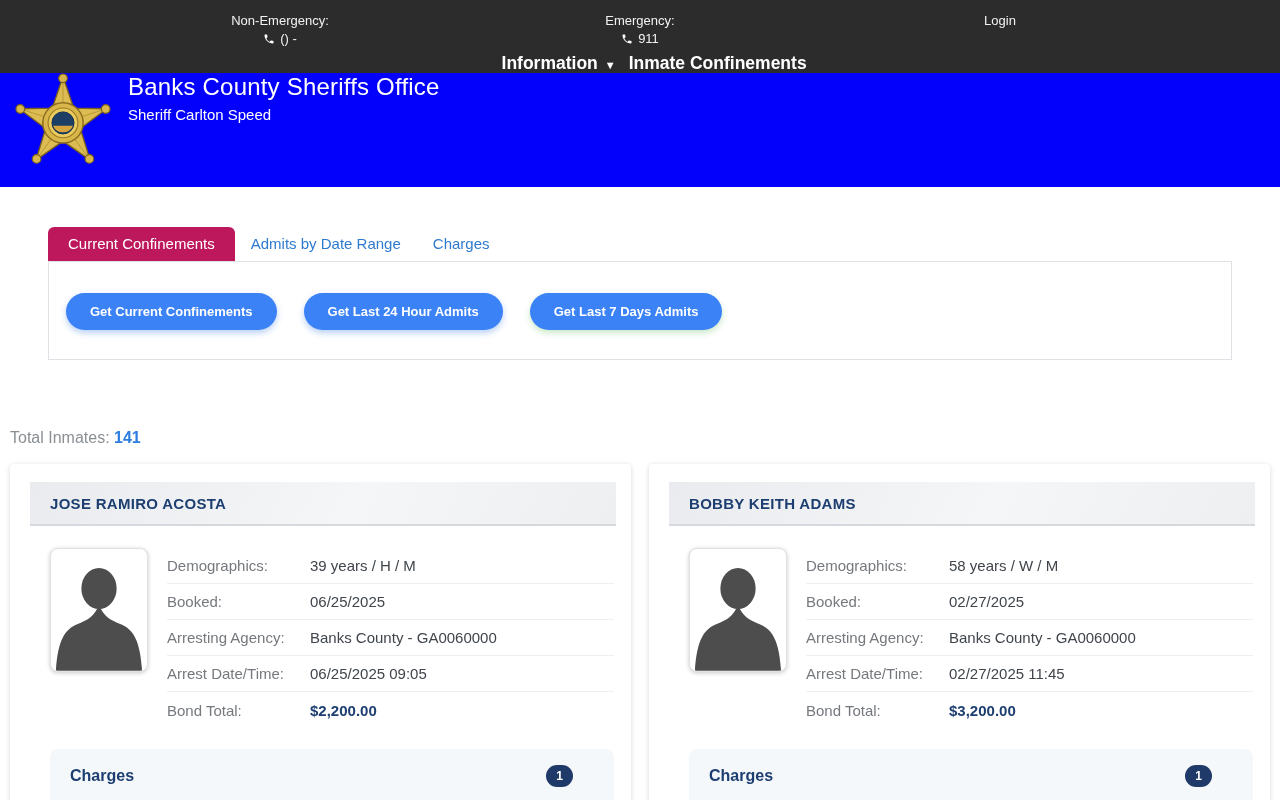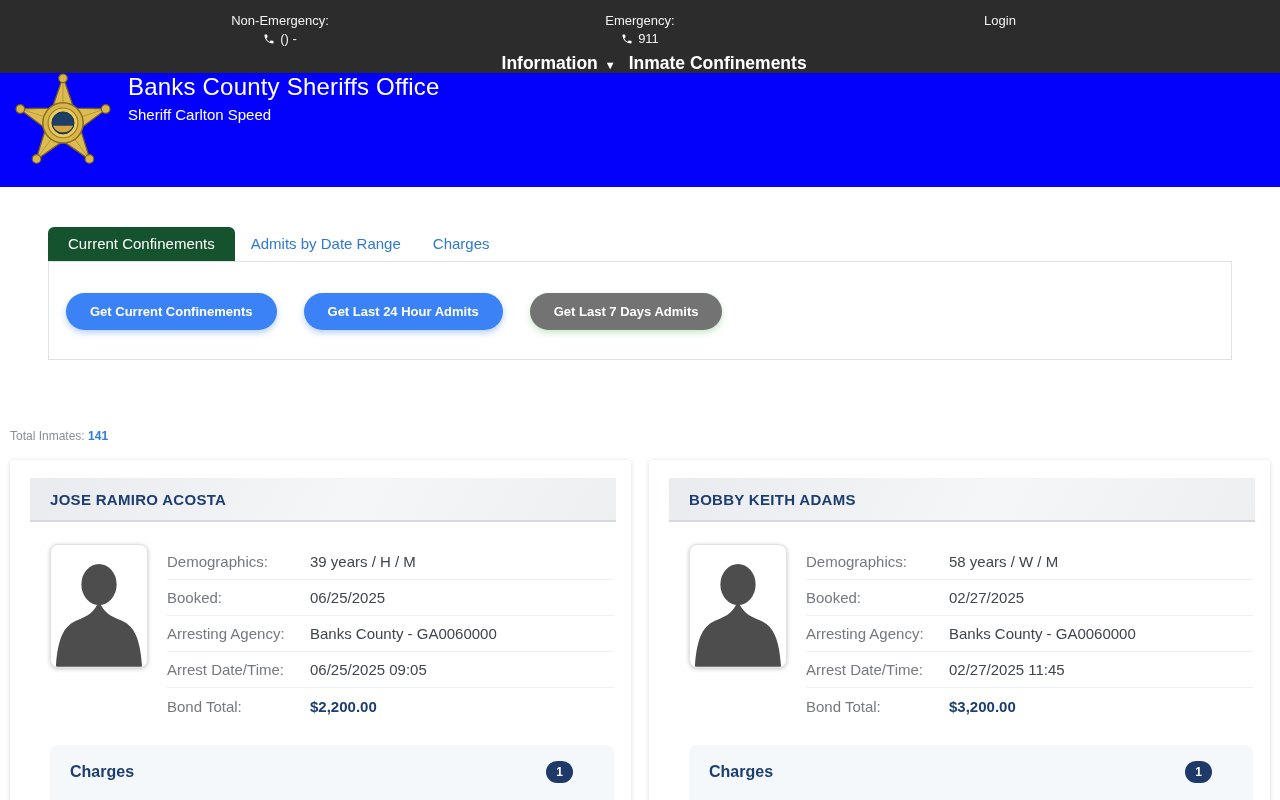--- a/index.html
+++ b/index.html
@@ -21,28 +21,28 @@
   .brand-title { font-size:24px; font-weight:400; letter-spacing:.2px; }
   .brand-sub { font-size:15px; margin-top:5px; }
   .mainnav { display:flex; align-items:center; gap:13px; margin-left:62px; margin-top:-20px; }
   .nav-item { color:#fff; font-size:17.5px; font-weight:700; cursor:pointer; display:flex; align-items:center; gap:7px; }
   .caret { font-size:11px; position:relative; top:1px; }
 
   
   .tabs-area { margin:40px 48px 0; }
   .tabs { display:flex; border-bottom:1px solid #dee2e6; }
   .tab { font-size:15px; padding:8px 16px 9px; color:#2e7ad0; cursor:pointer; white-space:nowrap; }
-  .tab.active { background:#14532d; color:#ffffff; border-radius:6px 6px 0 0; padding:8px 20px 9px; }
+  .tab.active { background:#be185d; color:#ffffff; border-radius:6px 6px 0 0; padding:8px 20px 9px; }
   .panel { border:1px solid #dee2e6; border-top:none; height:98px; padding:31px 0 0 17px; display:flex; gap:27px; align-items:flex-start; background:#fff; }
   .btn { height:37px; border:none; border-radius:18.5px; color:#fff; font-weight:700; font-size:13px; padding:0 24px; cursor:pointer; font-family:"Liberation Sans", sans-serif; }
   .btn-blue { background:#3b82f6; box-shadow:0 3px 6px rgba(20,100,221,.3); }
-  .btn-green { background:#737373; box-shadow:0 3px 6px rgba(76,178,76,.3); }
-
-  
-  .summary { margin:69px 0 0 10px; font-size:12px; color:#8a8f94; }
+  .btn-green { background:#3b82f6; box-shadow:0 3px 6px rgba(76,178,76,.3); }
+
+  
+  .summary { margin:69px 0 0 10px; font-size:16px; color:#8a8f94; }
   .summary b { color:#2d7ce0; font-weight:700; }
 
   
   .cards { display:flex; gap:18px; margin:17px 10px 0; align-items:flex-start; }
   .card { flex:1; background:#fff; border-radius:4px; box-shadow:0 1px 5px rgba(0,0,0,.16); height:520px; overflow:hidden; }
   .card-head { margin:18px 15px 0 20px; height:44px; line-height:44px; padding:0 20px;
                background:linear-gradient(120deg,#e9ebee 0%,#f5f6f8 55%,#edeff1 100%);
                border-bottom:2px solid #d5d9dd; color:#1c3e70; font-weight:700; font-size:15px; letter-spacing:.3px; }
   .card-body { display:flex; margin:22px 17px 0 40px; }
   .photo { width:98px; height:124px; flex:none; background:#fff; border:1px solid #e2e2e2; border-radius:8px;

